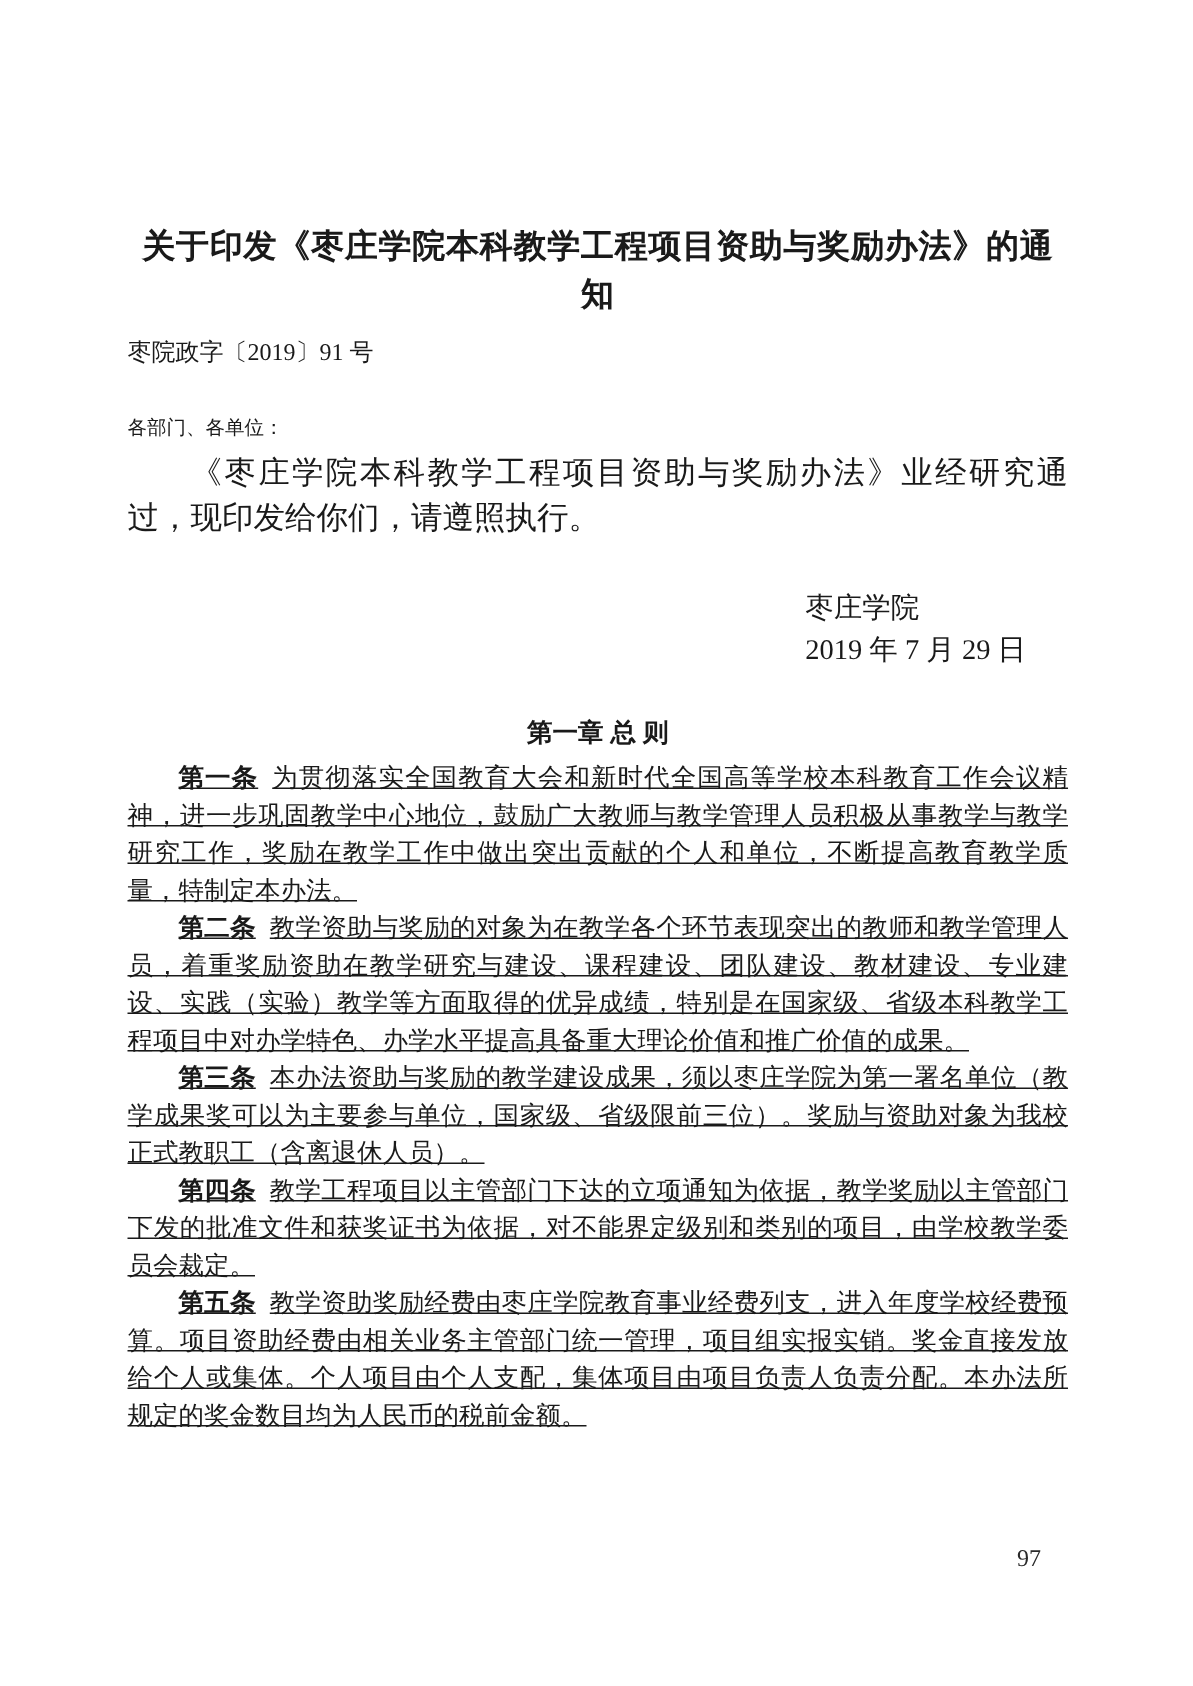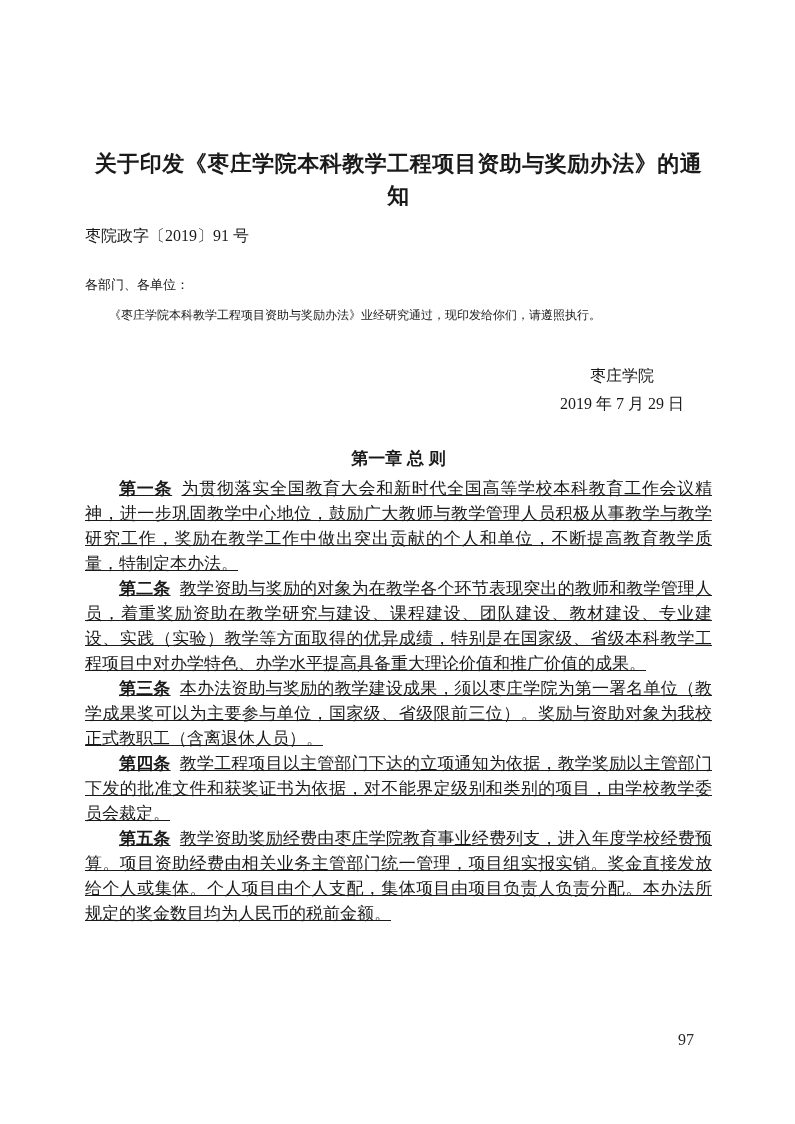--- a/index.html
+++ b/index.html
@@ -29,32 +29,31 @@
     text-align: left;
   }
   .salutation {
     margin-top: 22px;
     font-size: 13px;
     line-height: 30px;
     text-align: left;
   }
   .notice-body {
     margin: 0;
-    font-size: 12px;
+    font-size: 21px;
     line-height: 30px;
     text-indent: 2em;
     text-align: justify;
   }
   .signature-block {
     margin-top: 32px;
     margin-left: auto;
     margin-right: 28px;
     width: fit-content;
-    text-align: center;
-    font-size: 16px;
+    font-size: 19px;
   }
   .signature-name { line-height: 28px; }
   .signature-date { line-height: 28px; }
   .regulation-title {
     margin: 56px 0 0 0;
     font-size: 21px;
     line-height: 30px;
     font-weight: bold;
     text-align: center;
     letter-spacing: 0.5px;

